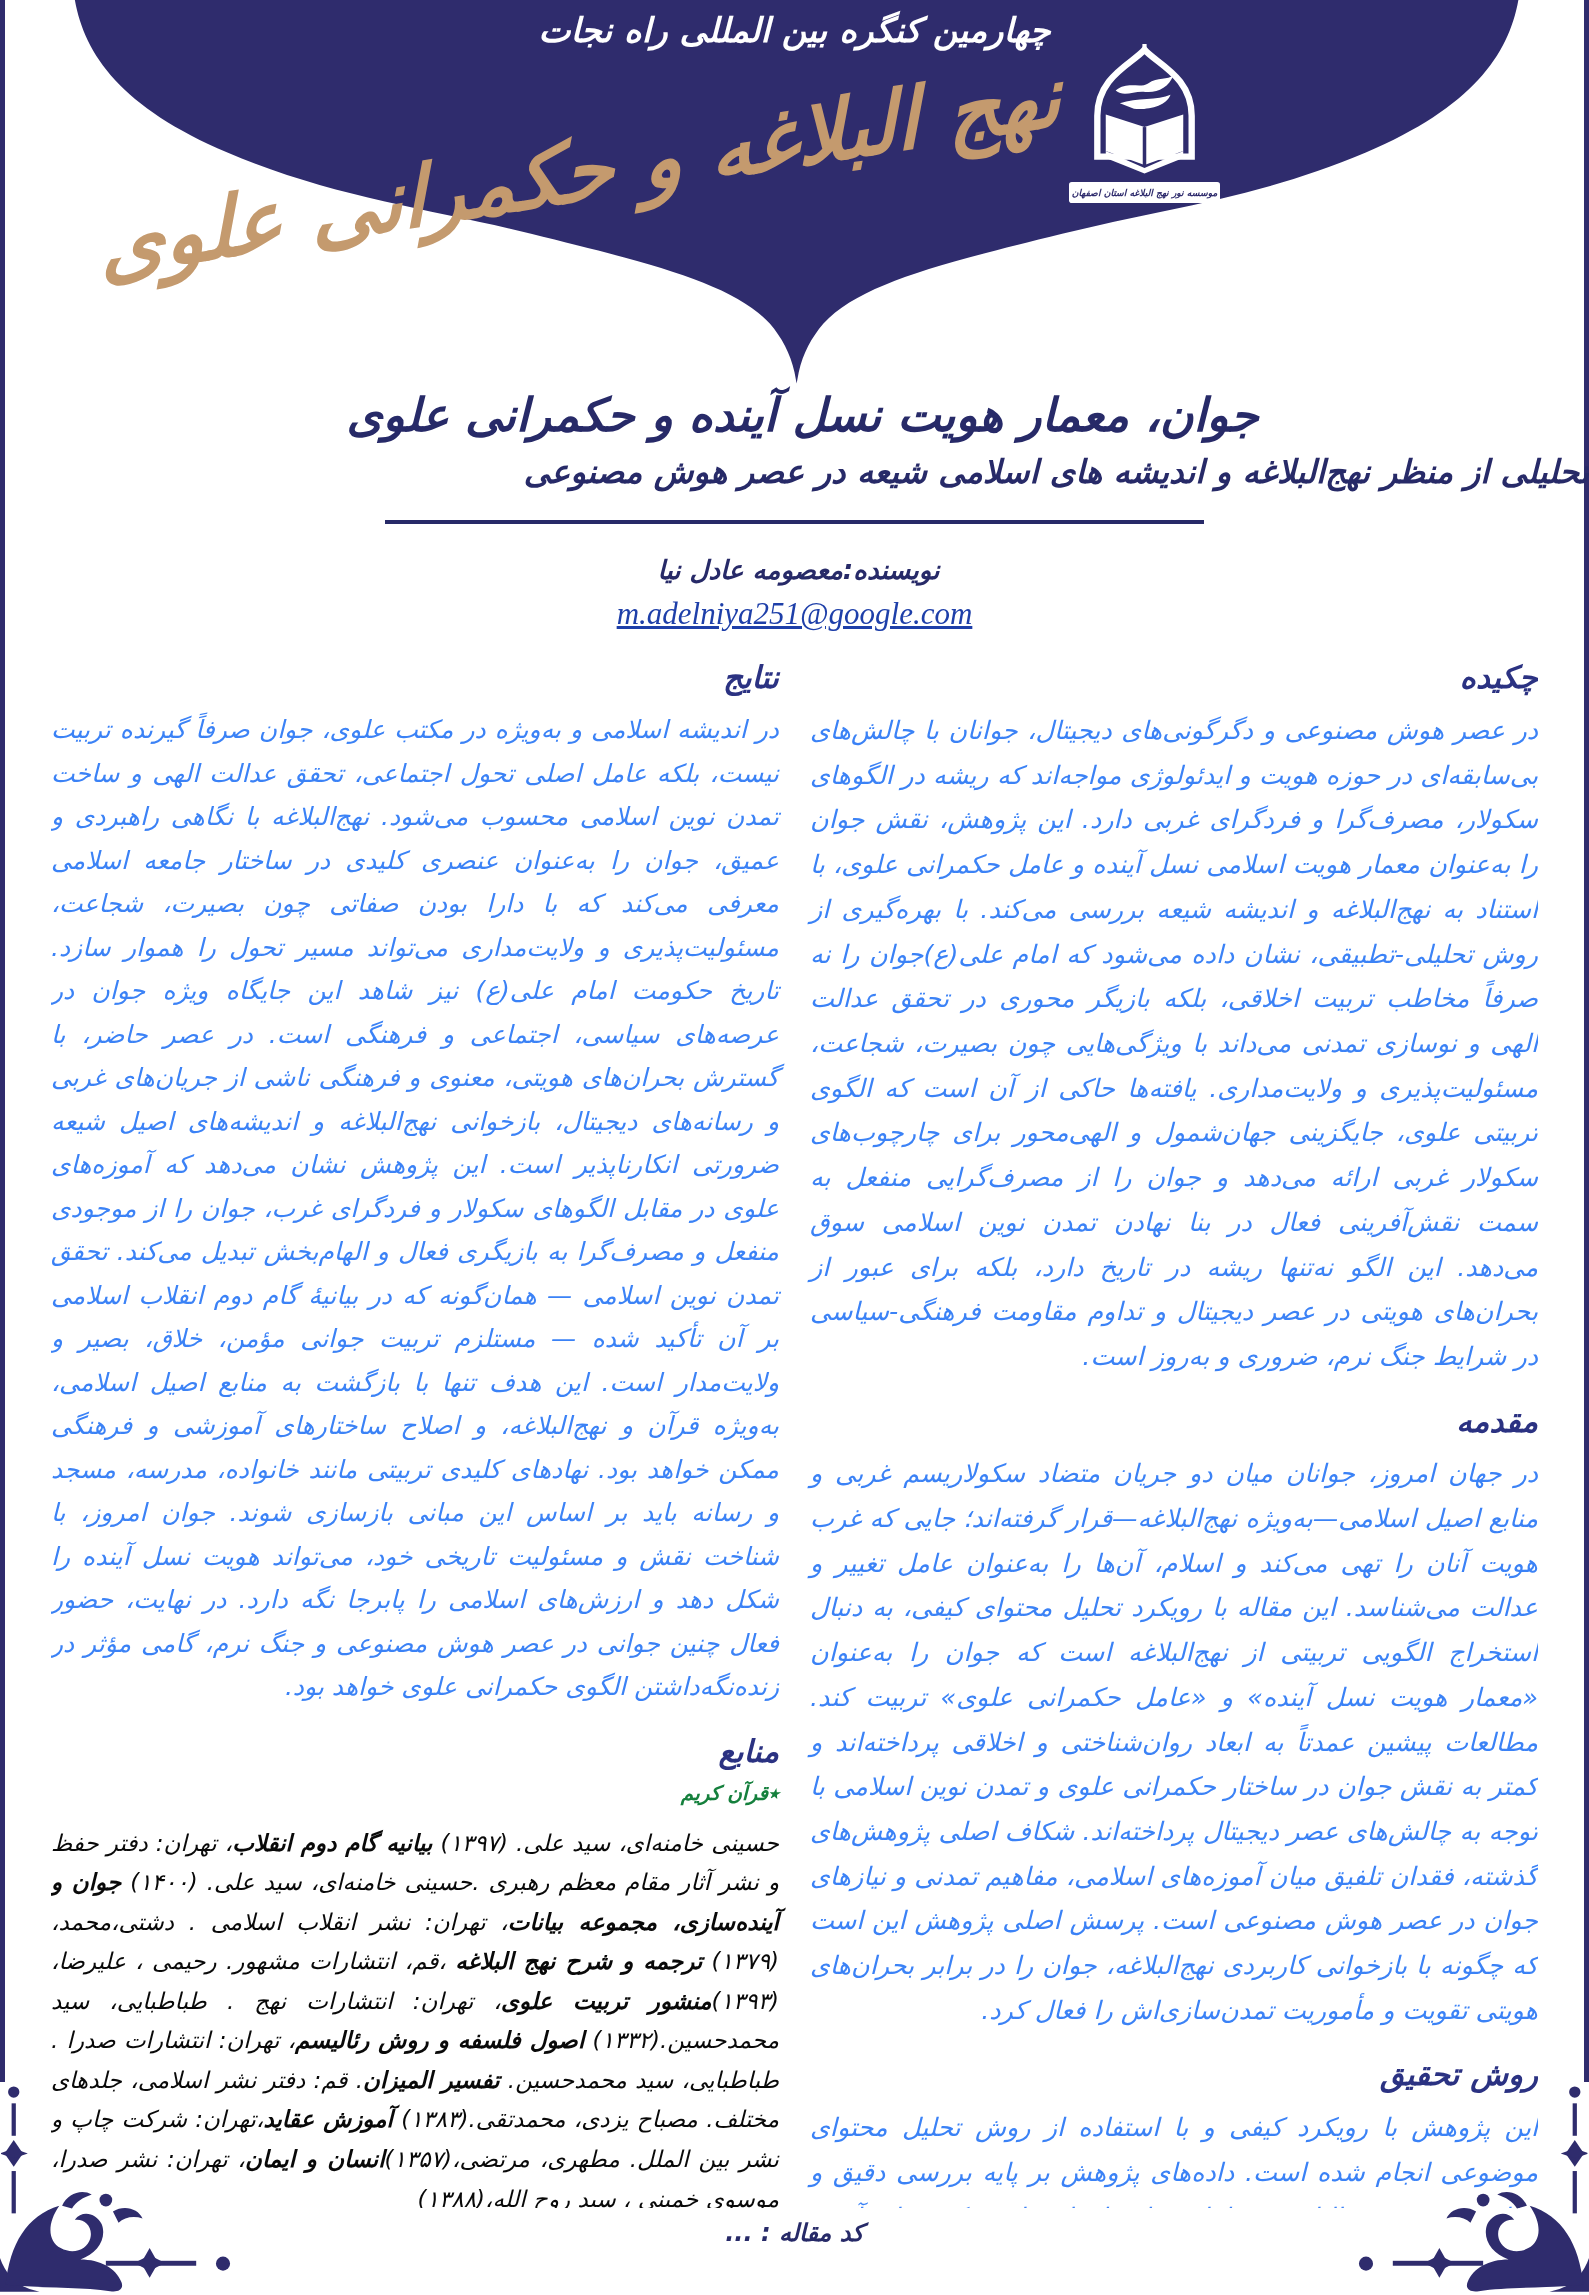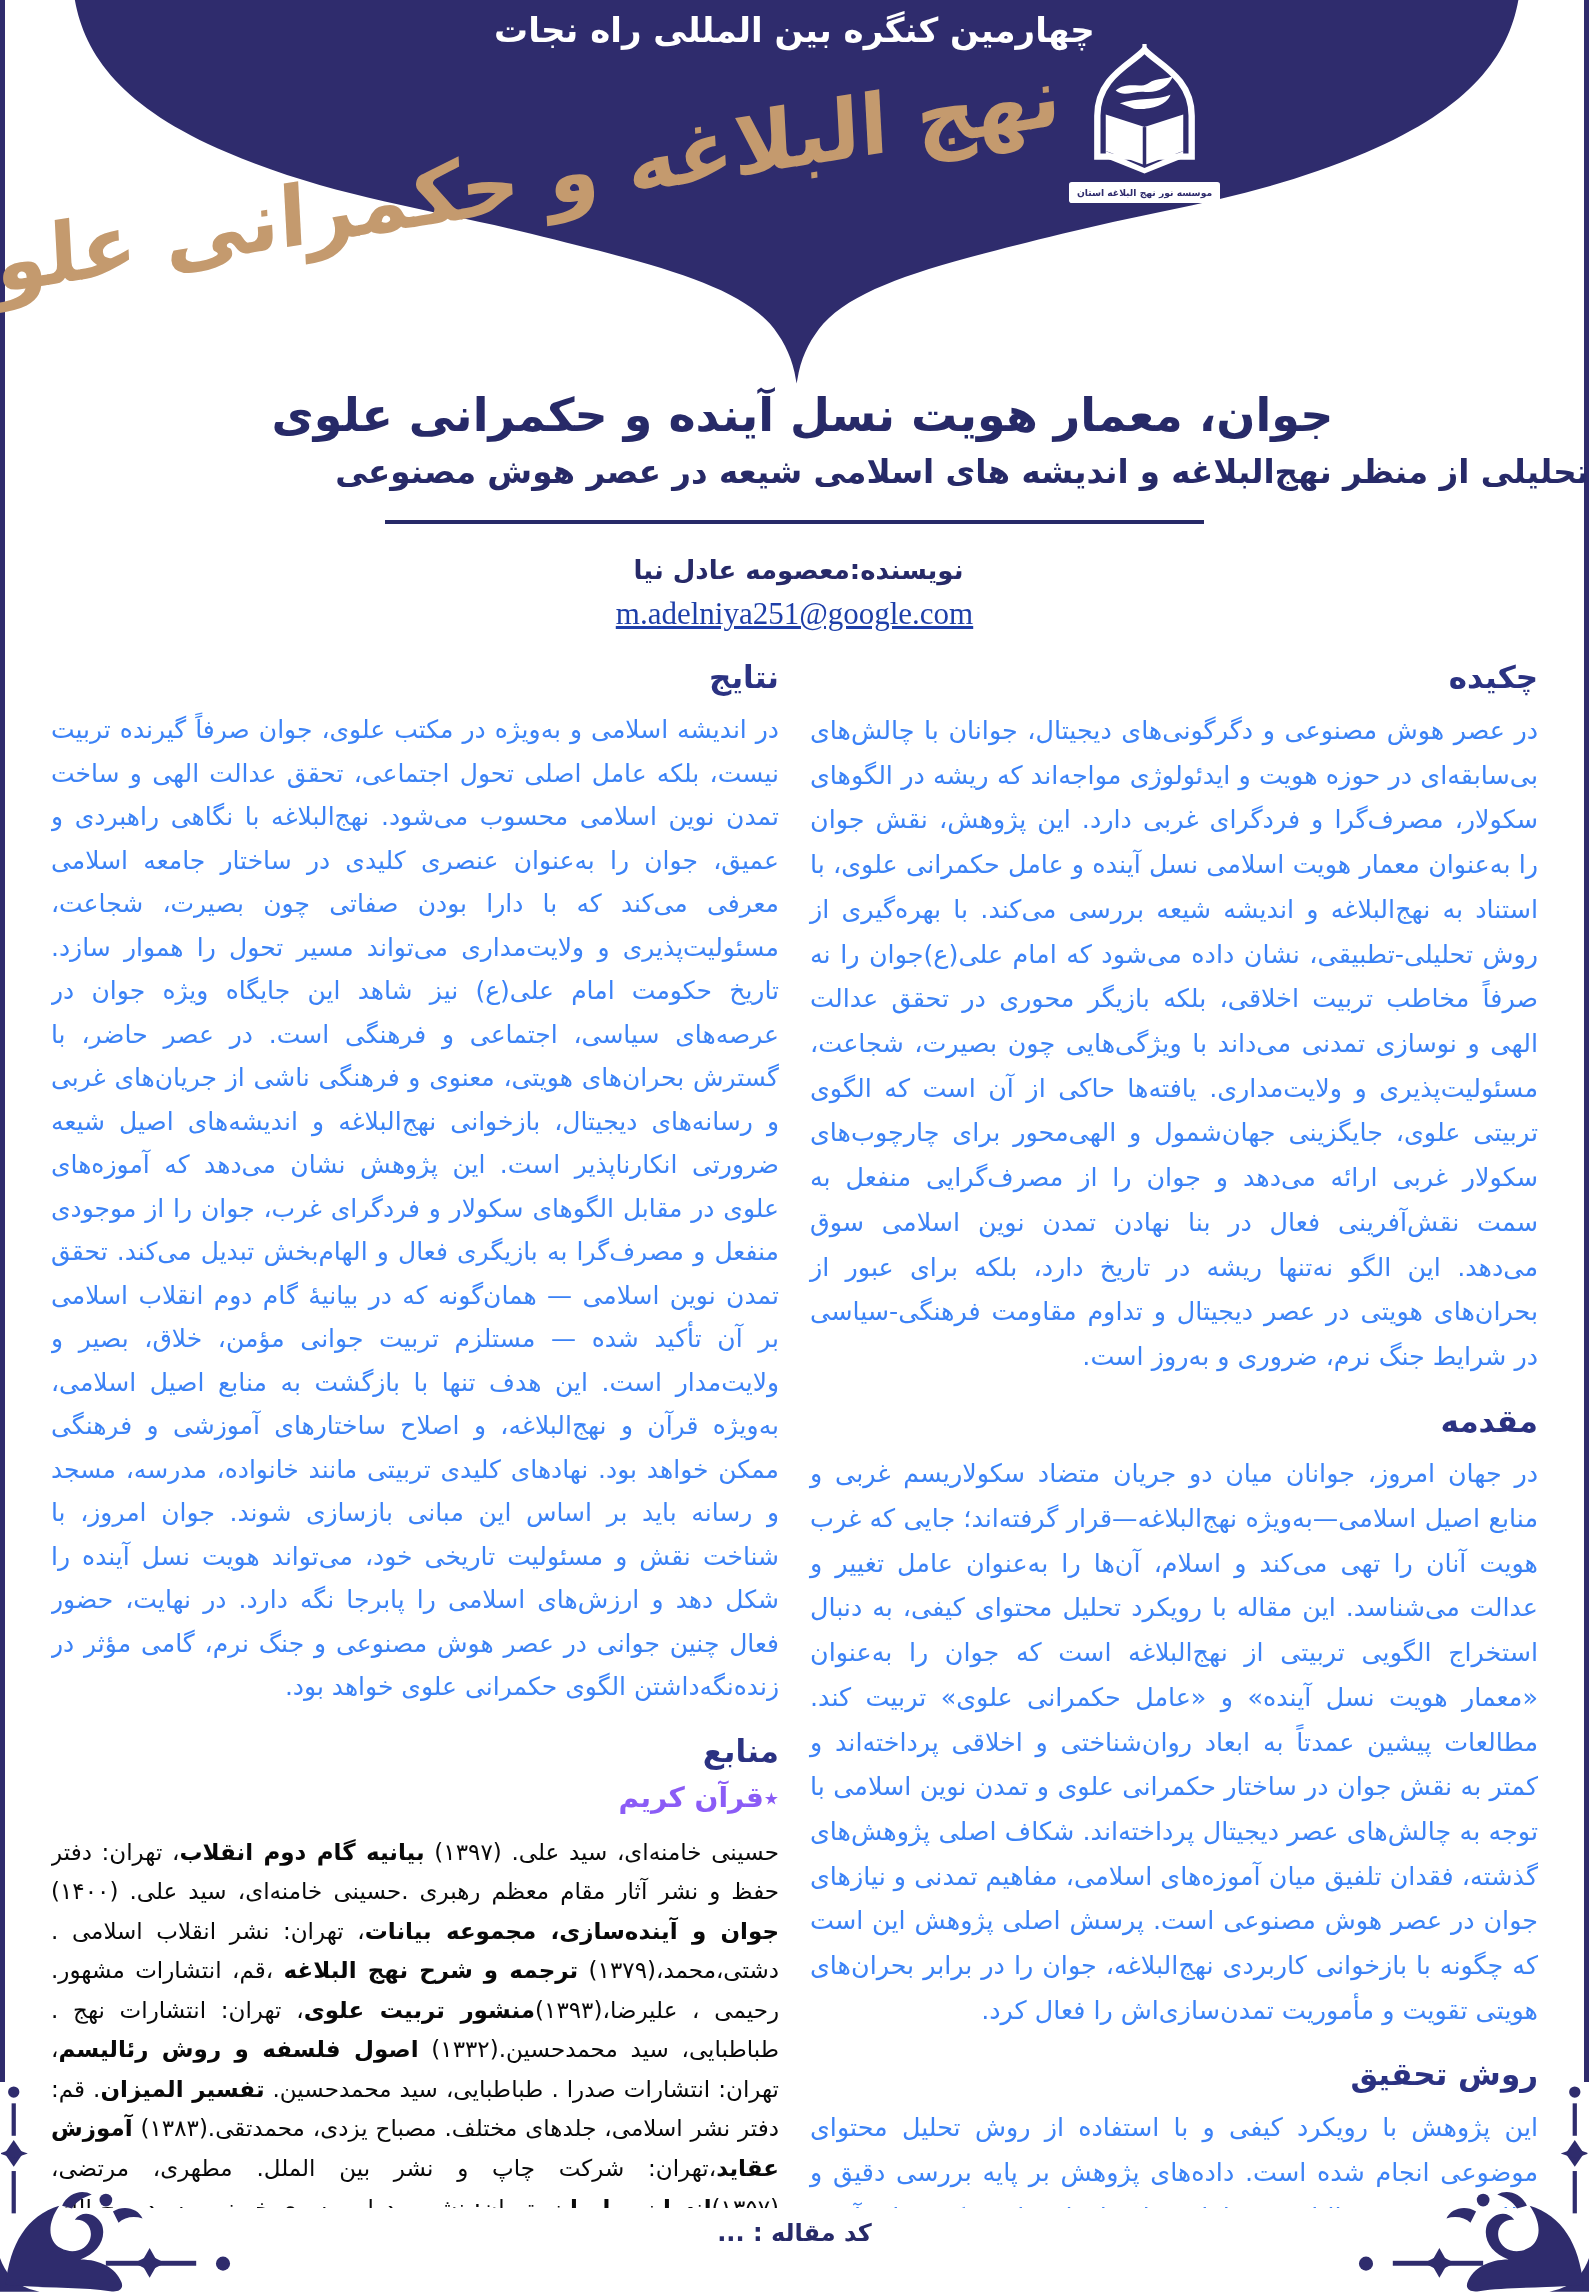--- a/index.html
+++ b/index.html
@@ -5,21 +5,21 @@
   :root{
     --navy:#2f2c6d;
     --title-navy:#272a68;
     --heading-blue:#2b3282;
     --gold:#c49a6e;
     --email-blue:#1e3fa9;
   }
   html,body{margin:0;padding:0;background:#ffffff;}
   .page{
     position:relative;width:1589px;height:2295px;background:#ffffff;
-    overflow:hidden;font-family:"DejaVu Sans",sans-serif;direction:rtl;
+    overflow:hidden;font-family:"DejaVu Sans",sans-serif;direction:rtl;font-style:italic;
   }
   
   .edge-bar{position:absolute;top:0;width:5px;height:2082px;background:var(--navy);}
   .edge-bar.left{left:0;}
   .edge-bar.right{right:0;}
 
   
   .dome-svg{position:absolute;top:0;left:0;}
   .banner-text{
     position:absolute;top:10px;left:0;right:0;text-align:center;
@@ -61,21 +61,21 @@
   .section-heading{
     color:var(--heading-blue);font-size:31px;font-weight:bold;
     margin:24px 0 12.7px 0;
   }
   .section-heading.first{margin-top:1.4px;}
   .body-text{
     color:#3b82f6;font-size:25.4px;line-height:1.76;text-align:justify;
     margin:0;text-justify:inter-word;
   }
   .col-results .body-text{font-size:25px;line-height:1.74;}
-  .quran-line{color:#8b5cf6;font-size:28px;font-weight:bold;margin:4.2px 0 18.4px 0;}
+  .quran-line{color:#15803d;font-size:20px;font-weight:bold;margin:4.2px 0 18.4px 0;}
   .refs{color:#090909;font-size:23px;line-height:1.72;text-align:justify;margin:0;}
 
   
   .footer-code{
     position:absolute;top:2219px;left:0;right:0;text-align:center;
     color:var(--title-navy);font-size:24px;font-weight:bold;
   }
 
   
   .corner-orn{position:absolute;bottom:2.8px;width:247px;height:212px;}

